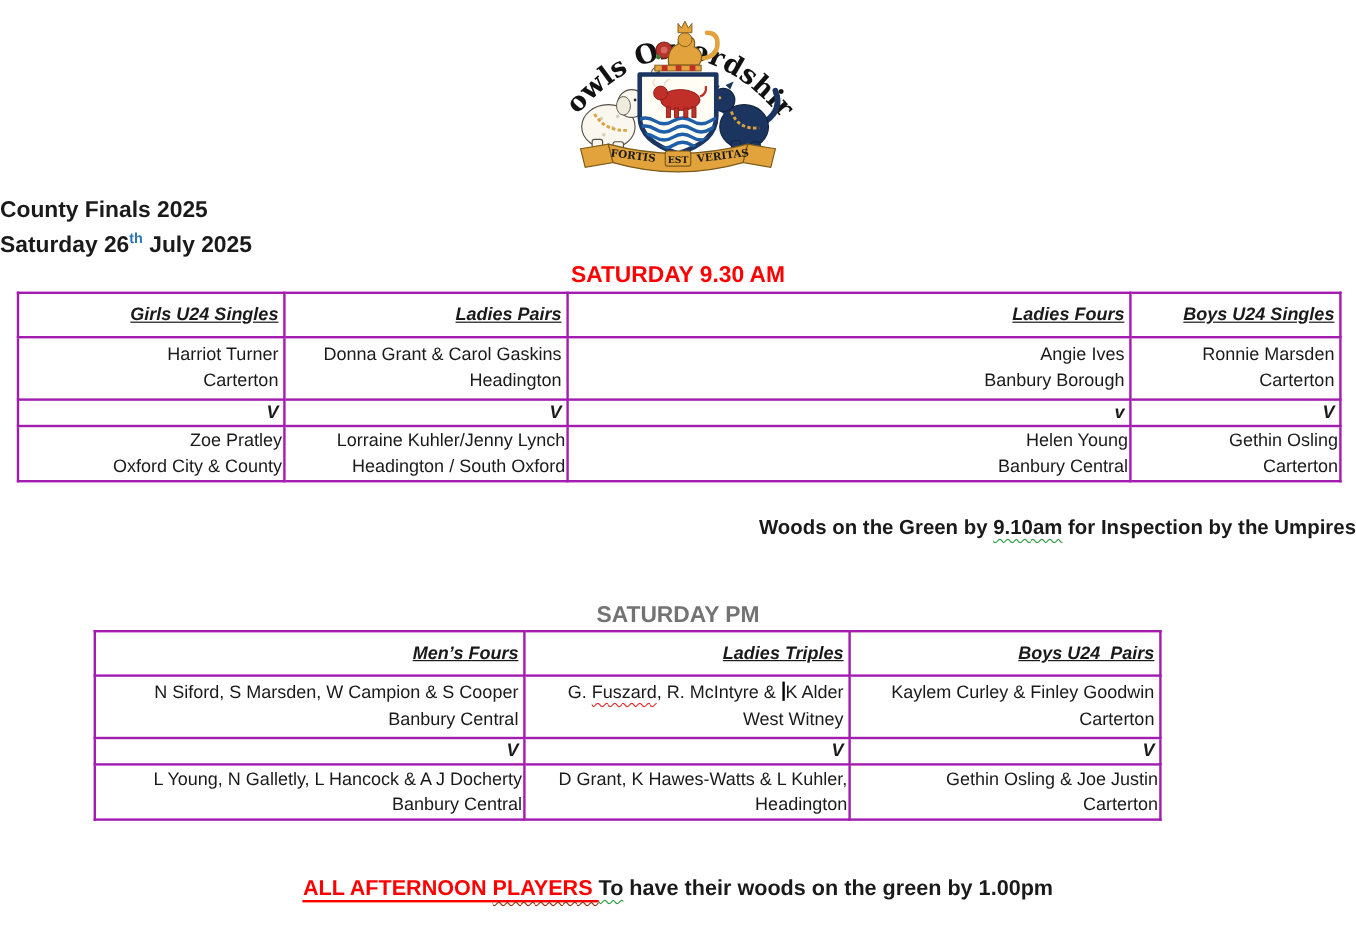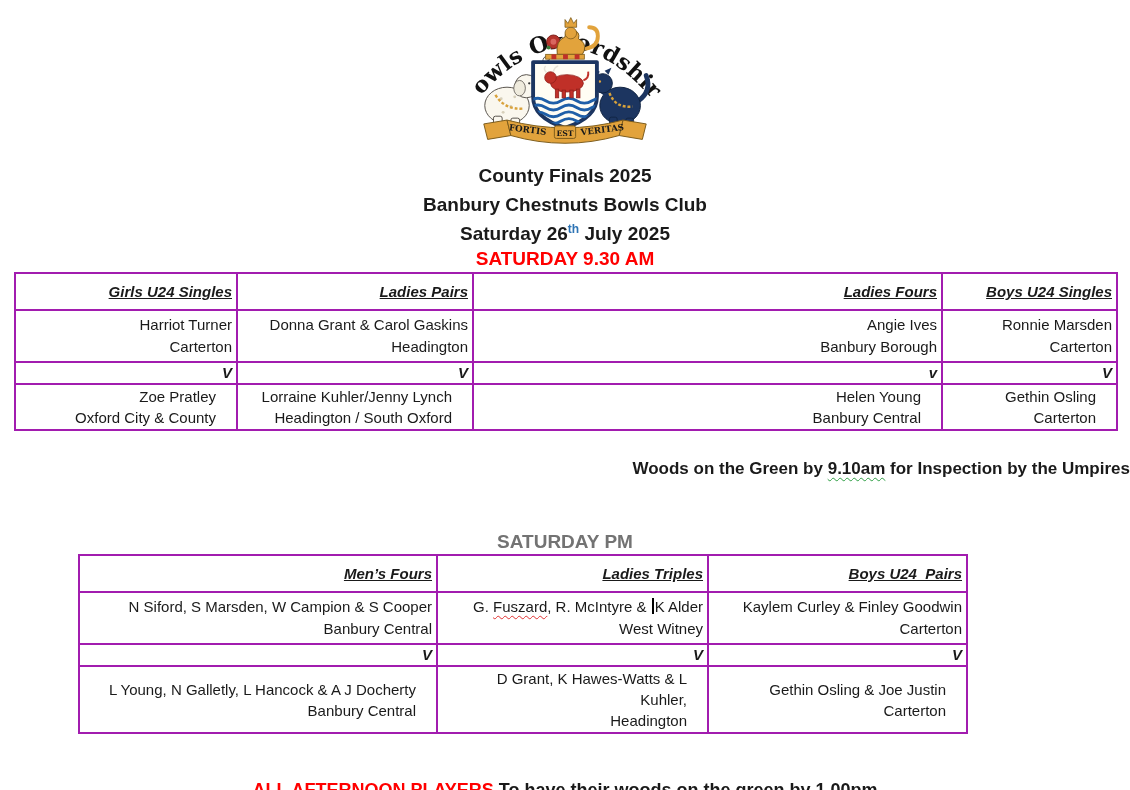--- a/index.html
+++ b/index.html
@@ -1,35 +1,35 @@
 <!DOCTYPE html>
 <html><head>
 <meta charset="utf-8">
 <style>
   html,body{margin:0;padding:0;background:#fff;}
   .page{
     position:relative;width:1130px;height:790px;background:#fff;overflow:hidden;
     font-family:"Liberation Sans", sans-serif;color:#1a1a1a;
   }
   .logo-wrap{text-align:center;padding-top:6px;height:145px;}
-  .title-block{margin-top:10px;text-align:center;font-weight:700;font-size:19px;line-height:29px;}
+  .title-block{margin-top:10px;text-align:left;font-weight:700;font-size:19px;line-height:29px;}
   .title-block sup{font-size:12px;font-weight:700;vertical-align:super;line-height:0;}
   .h-red{text-align:center;font-weight:700;font-size:19px;line-height:22px;}
   .h-red.am{}
   .h-red.pm{margin-top:50px;}
   table{border-collapse:collapse;table-layout:fixed;}
   td{border:2px solid #a21caf;text-align:right;vertical-align:middle;font-size:15px;padding:0 4px;}
   .tbl-am{margin:2px 0 0 14px;width:1102px;}
   .tbl-pm{margin:1px 0 0 78px;width:888px;border-radius:26px;}
   tr.r-head td{padding:4px 4px;line-height:19px;height:27px;}
   tr.r-head span{font-weight:700;font-style:italic;text-decoration:underline;white-space:pre-wrap;}
   tr.r-top td{padding:3px 4px;}
   tr.r-top .ln, tr.r-bot .ln{line-height:22px;}
   tr.r-vs td{line-height:20px;height:20px;font-weight:700;font-style:italic;}
-  tr.r-bot td{padding:1px 20px;}
+  tr.r-bot td{padding:1px 1px;}
   tr.r-bot .ln{line-height:21px;}
   .note{margin-top:26px;text-align:right;font-weight:700;font-size:17px;line-height:24px;}
   .footer{margin-top:44px;text-align:center;font-weight:700;font-size:18px;line-height:24px;}
   .u-solid{border-bottom:2.5px solid currentColor;}
   .sq-green{text-decoration-line:underline;text-decoration-style:wavy;text-decoration-color:#2f9e44;text-decoration-thickness:1px;text-underline-offset:3px;}
   .sq-red{text-decoration-line:underline;text-decoration-style:wavy;text-decoration-color:#e03131;text-decoration-thickness:1px;text-underline-offset:3px;}
   .sq-darkred{text-decoration-line:underline;text-decoration-style:wavy;text-decoration-color:#9a3412;text-decoration-thickness:1px;text-underline-offset:5px;}
   .caret{display:inline-block;width:2px;height:16px;background:#000;vertical-align:-2px;margin:0 1px;}
 </style>
 </head>
@@ -122,21 +122,20 @@
         <rect x="89" y="124" width="22" height="13" rx="2" fill="#E2A33C" stroke="#7a5a1a" stroke-width="1"></rect>
         <text x="61" y="131" text-anchor="middle" transform="rotate(7 61 131)" font-family="'DejaVu Serif', serif" font-size="9" font-weight="bold" fill="#1a1a1a">FORTIS</text>
         <text x="100" y="134" text-anchor="middle" font-family="'DejaVu Serif', serif" font-size="8" font-weight="bold" fill="#1a1a1a">EST</text>
         <text x="139" y="131" text-anchor="middle" transform="rotate(-7 139 131)" font-family="'DejaVu Serif', serif" font-size="9" font-weight="bold" fill="#1a1a1a">VERITAS</text>
       </g>
     </svg>
   </div>
 
   <div class="title-block">
     <div>County Finals 2025</div>
-    <div>Banbury Chestnuts Bowls Club</div>
     <div><span>Saturday 26</span><sup style="color:#2E74B5">th</sup><span> July 2025</span></div>
   </div>
 
   <div class="h-red am" style="color:#FF0000">SATURDAY 9.30 AM</div>
 
   <table class="tbl-am">
     <colgroup>
       <col style="width:222px">
         <col style="width:236px">
         <col style="width:469px">

